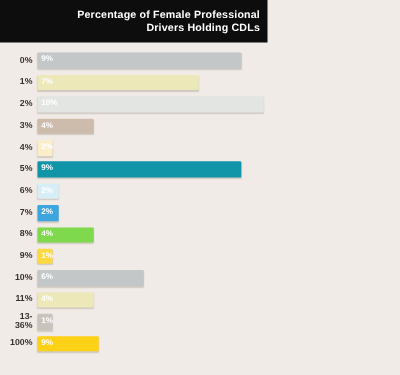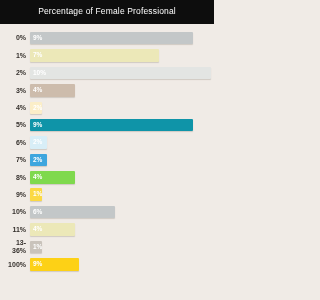--- a/index.html
+++ b/index.html
@@ -17,23 +17,23 @@
   }
   .title-bar{
     background:#0d0d0d;
     width:100%;
     padding:6px 6px 7px 6px;
     box-sizing:border-box;
   }
   .title-text{
     color:#ffffff;
     font-size:8.5px;
-    font-weight:normal;
+    font-weight:bold;
     line-height:10.5px;
-    text-align:center;
+    text-align:right;
     letter-spacing:0.15px;
   }
   .plot{
     padding:6px 6px 4px 2px;
     box-sizing:border-box;
   }
   .row{
     display:flex;
     align-items:center;
     height:17.4px;
@@ -74,20 +74,21 @@
     white-space:nowrap;
   }
 </style>
 </head>
 <body>
 
 <div id="chart-root">
 
   <div class="title-bar">
     <div class="title-text">Percentage of Female Professional</div>
+    <div class="title-text">Drivers Holding CDLs</div>
   </div>
 
   <div class="plot" id="plot-area">
       <div class="row">
         <div class="cat-label">0%</div>
         <div class="bar-area">
           <div class="bar" style="width: 163px; background: rgb(195, 199, 200);">
             <span class="bar-value" style="color: rgb(255, 255, 255);">9%</span>
           </div>
         </div>

